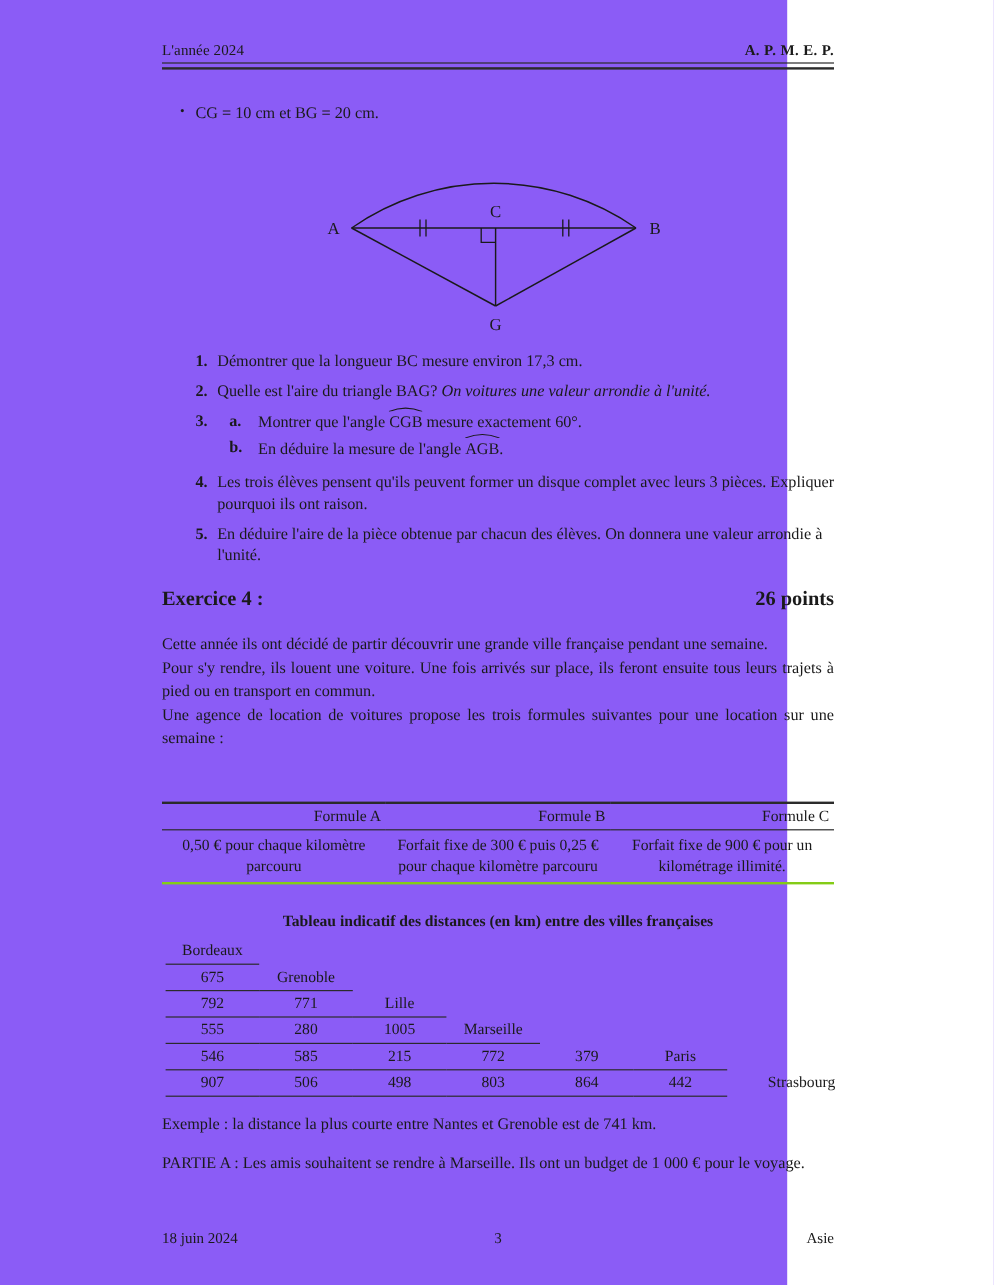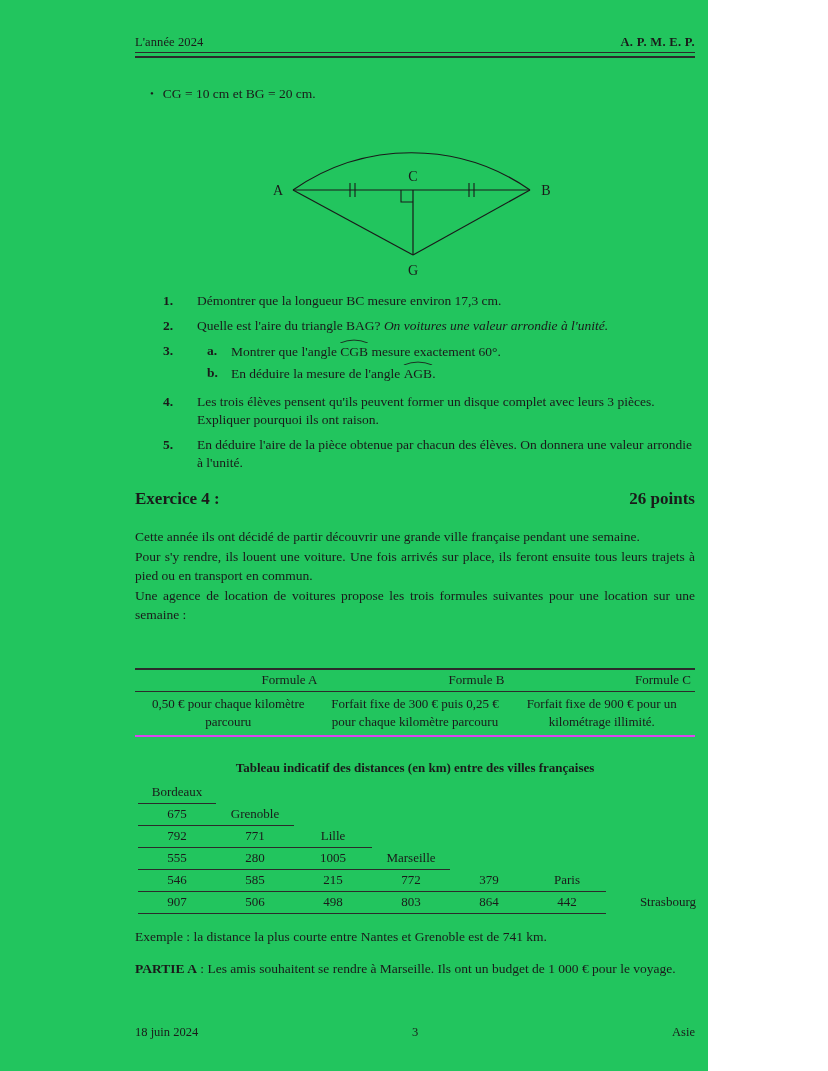--- a/index.html
+++ b/index.html
@@ -11,23 +11,23 @@
     width: 828px;
     height: 1071px;
     position: relative;
     font-family: "Liberation Serif", serif;
     color: #1a1a1a;
     overflow: hidden;
   }
   .page {
     position: absolute;
     left: 0; top: 0;
-    width: 708px;
+    width: 656px;
     height: 1071px;
-    background: #22c55e;
+    background: #8b5cf6;
   }
 
   
   .runhead {
     position: absolute;
     left: 135px;
     top: 35px;
     width: 560px;
     display: flex;
     justify-content: space-between;
@@ -80,21 +80,21 @@
     margin-bottom: 7px;
     line-height: 1.33;
   }
   .qnum {
     font-weight: bold;
     width: 21px;
     flex: 0 0 21px;
     text-align: right;
     padding-right: 8px;
   }
-  .qtext { flex: 1; margin-left: 16px; }
+  .qtext { flex: 1; }
   .qtext em { font-style: italic; }
   .sublist { }
   .subitem {
     display: flex;
     line-height: 1.33;
     margin-bottom: 3px;
   }
   .subnum {
     font-weight: bold;
     width: 24px;
@@ -165,21 +165,21 @@
     border-bottom: 1px solid #2b2b2b;
     text-align: right;
     vertical-align: top;
   }
   .formules tbody td {
     padding: 3px 6px 4px;
     text-align: center;
     vertical-align: top;
     line-height: 1.38;
   }
-  .formules tbody tr:last-child td { border-bottom: 2px solid #d946ef; }
+  .formules tbody tr:last-child td { border-bottom: 2px solid #84cc16; }
 
   
   .dist-title {
     position: absolute;
     left: 135px;
     top: 760px;
     width: 560px;
     text-align: center;
     font-weight: bold;
     font-size: 13px;
@@ -215,21 +215,21 @@
     top: 927px;
     width: 560px;
     font-size: 13.5px;
     line-height: 1.45;
   }
   .closing p {
     margin: 0 0 12px 0;
     text-align: justify;
     text-align-last: left;
   }
-  .closing b { font-weight: bold; margin-top: 24px; }
+  .closing b { font-weight: normal; margin-top: 24px; }
 
   
   .footer {
     position: absolute;
     left: 135px;
     top: 1025px;
     width: 560px;
     display: flex;
     justify-content: space-between;
     align-items: baseline;

